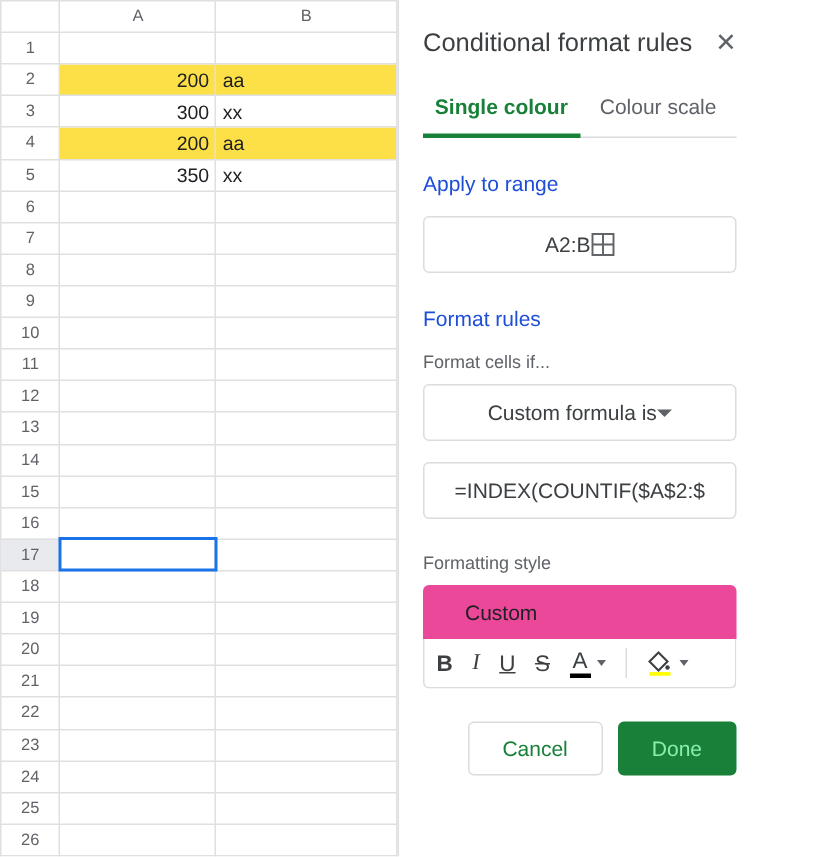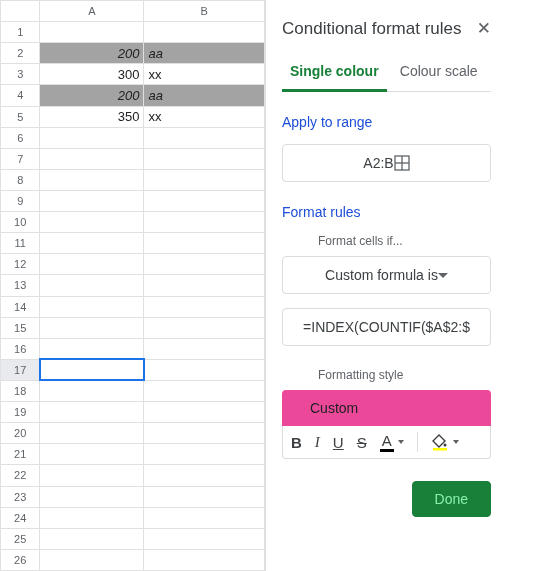--- a/index.html
+++ b/index.html
@@ -32,21 +32,21 @@
     color: #5f6368;
     font-size: 11px;
     text-align: center;
   }
   .sheet th.rowh {
     width: 36px;
     text-align: center;
   }
   .sheet td.colA { width: 95px; text-align: right; padding-right: 4px; }
   .sheet td.colB { width: 110px; text-align: left; padding-left: 4px; }
-  .hl { background: #a3a3a3; font-style: italic; }
+  .hl { background: #fde047; }
   .selcell { outline: 2px solid #1a73e8; outline-offset: -1px; }
   .selhdr { background: #e8eaed !important; }
   .panel {
     position: absolute;
     left: 265px;
     top: 0;
     width: 242px;
     height: 571px;
     border-left: 1px solid #dadce0;
     background: #fff;
@@ -73,21 +73,21 @@
     color: #5f6368;
     cursor: pointer;
   }
   .tab.active {
     color: #188038;
     border-bottom: 3px solid #188038;
     font-weight: 700;
     margin-bottom: -1px;
   }
   .label { font-size: 14px; color: #1d4ed8; font-weight: 500; margin-bottom: 14px; }
-  .sublabel { font-size: 12px; color: #5f6368; margin-bottom: 8px; margin-left: 36px; }
+  .sublabel { font-size: 12px; color: #5f6368; margin-bottom: 8px; }
   .field {
     border: 1px solid #dadce0;
     border-radius: 4px;
     padding: 10px 12px;
     font-size: 14px;
     color: #3c4043;
     display: flex;
     align-items: center;
     justify-content: center;
     margin-bottom: 22px;
@@ -355,15 +355,16 @@
       <svg width="18" height="18" viewBox="0 0 18 18">
           <path d="M8 2 L14 8 L8 14 L2 8 Z" fill="none" stroke="#3c4043" stroke-width="1.4"></path>
           <circle cx="14" cy="12" r="1.5" fill="#3c4043"></circle>
           <rect x="2" y="15" width="14" height="2.5" fill="#ffff00"></rect>
         </svg>
       <span class="smallcaret"></span>
     </span>
   </div>
 
   <div class="actions">
+    <div class="btn cancel">Cancel</div>
     <div class="btn done">Done</div>
   </div>
 </div>
 
 </body></html>

